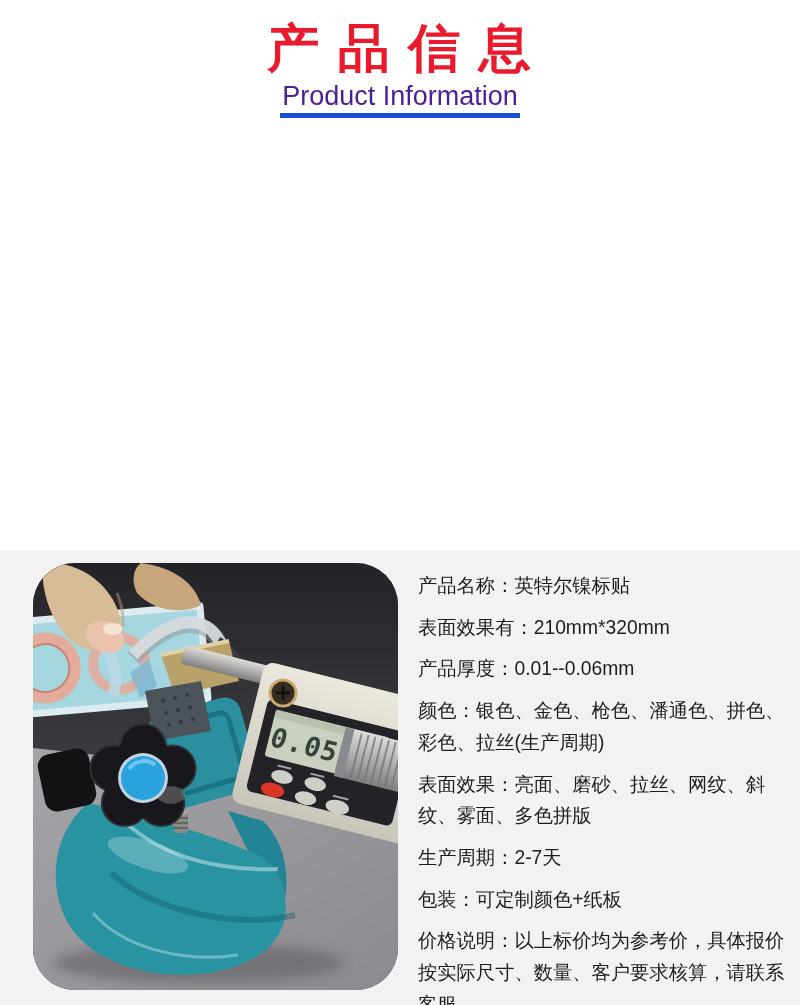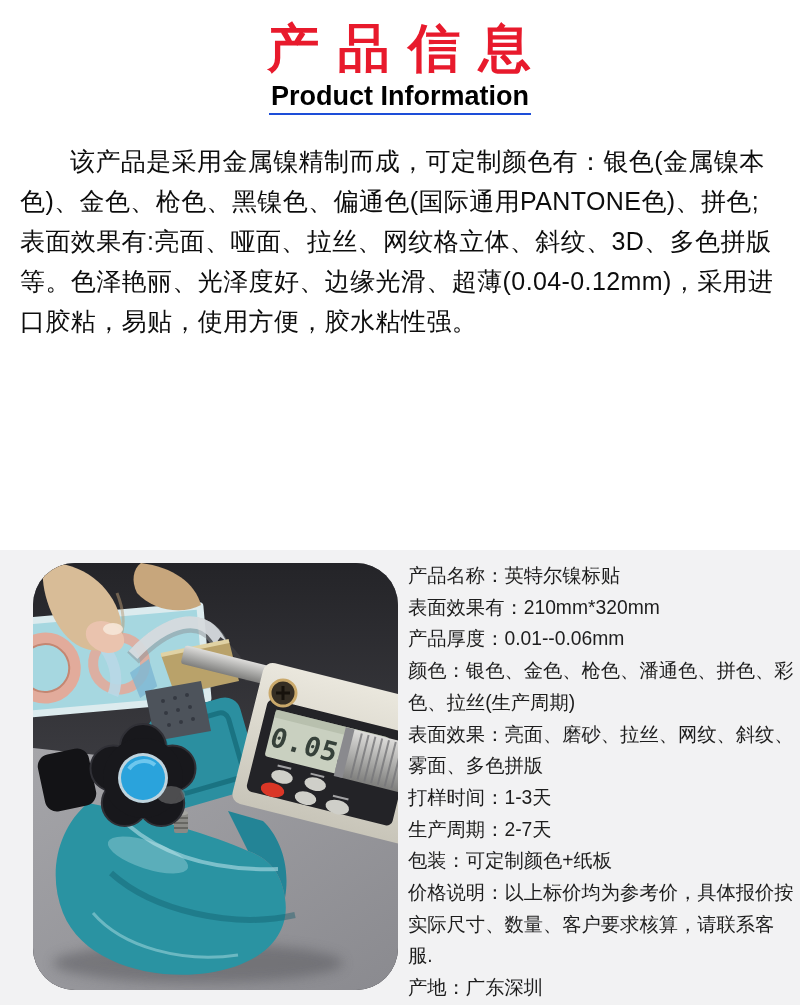--- a/index.html
+++ b/index.html
@@ -2,49 +2,48 @@
 <html><head>
 <meta charset="utf-8">
 <style>
   html,body{margin:0;padding:0;background:#ffffff;}
   .page{position:relative;width:800px;height:1005px;background:#ffffff;overflow:hidden;
         font-family:"Liberation Sans","DejaVu Sans",sans-serif;}
   
   .title{margin:0;padding-top:18px;text-align:center;font-size:52px;line-height:60px;
          font-weight:bold;color:#e81a2c;letter-spacing:2px;}
   .subtitle-row{text-align:center;margin-top:3px;}
-  .subtitle{display:inline-block;font-size:27px;color:#000000;
-            border-bottom:2px solid #1d4ed8;padding:0 2px 1px 2px;font-weight:bold;}
+  .subtitle{display:inline-block;font-size:27px;color:#4c1d95;
+            border-bottom:5px solid #1d4ed8;padding:0 2px 1px 2px;}
   
   .intro{margin:26px 20px 0 20px;font-size:25px;line-height:40px;color:#0d0d0d;
          letter-spacing:0.4px;}
   .intro p{margin:0;text-indent:2em;}
   
   .detail{position:absolute;left:0;top:550px;width:800px;height:455px;background:#f2f2f3;}
   .photo{position:absolute;left:33px;top:13px;width:365px;height:427px;border-radius:42px;
          overflow:hidden;background:#5a5a5e;}
   .photo svg{display:block;width:365px;height:427px;}
   .specs{position:absolute;left:408px;top:10px;width:388px;font-size:19.3px;
          line-height:31.7px;color:#1d1d1d;}
-  .spec-item{margin:0;}
+  .spec-item{margin:10px;}
   .lcd-digits{font-family:"DejaVu Sans Mono",monospace;font-weight:bold;font-size:27px;
               fill:#36413a;letter-spacing:1px;}
 </style>
 </head>
 <body>
 
 <div class="page">
 
   <h1 class="title">产 品 信 息</h1>
   <div class="subtitle-row">
     <span class="subtitle">Product Information</span>
   </div>
 
   <section class="intro" id="intro">
-      <p>该产品是采用金属镍精制而成，可定制颜色有：银色(金属镍本色)、金色、枪色、黑镍色、偏通色(国际通用PANTONE色)、拼色;表面效果有:亮面、哑面、拉丝、网纹格立体、斜纹、3D、多色拼版等。色泽艳丽、光泽度好、边缘光滑、超薄(0.04-0.12mm)，采用进口胶粘，易贴，使用方便，胶水粘性强。</p>
     </section>
 
   <section class="detail">
 
     <div class="photo">
       <svg viewBox="0 0 365 427">
         <defs>
           <linearGradient id="wall" x1="0" y1="0" x2="0" y2="1">
             <stop offset="0" stop-color="#242428"></stop>
             <stop offset="0.55" stop-color="#3f3f44"></stop>
@@ -190,21 +189,20 @@
         </g>
       </svg>
     </div>
 
     <div class="specs" id="specs">
         <div class="spec-item">产品名称：英特尔镍标贴</div>
         <div class="spec-item">表面效果有：210mm*320mm</div>
         <div class="spec-item">产品厚度：0.01--0.06mm</div>
         <div class="spec-item">颜色：银色、金色、枪色、潘通色、拼色、彩色、拉丝(生产周期)</div>
         <div class="spec-item">表面效果：亮面、磨砂、拉丝、网纹、斜纹、雾面、多色拼版</div>
-        <div class="spec-item">打样时间：1-3天</div>
         <div class="spec-item">生产周期：2-7天</div>
         <div class="spec-item">包装：可定制颜色+纸板</div>
         <div class="spec-item">价格说明：以上标价均为参考价，具体报价按实际尺寸、数量、客户要求核算，请联系客服.</div>
         <div class="spec-item">产地：广东深圳</div>
       </div>
 
   </section>
 </div>
 
 </body></html>

